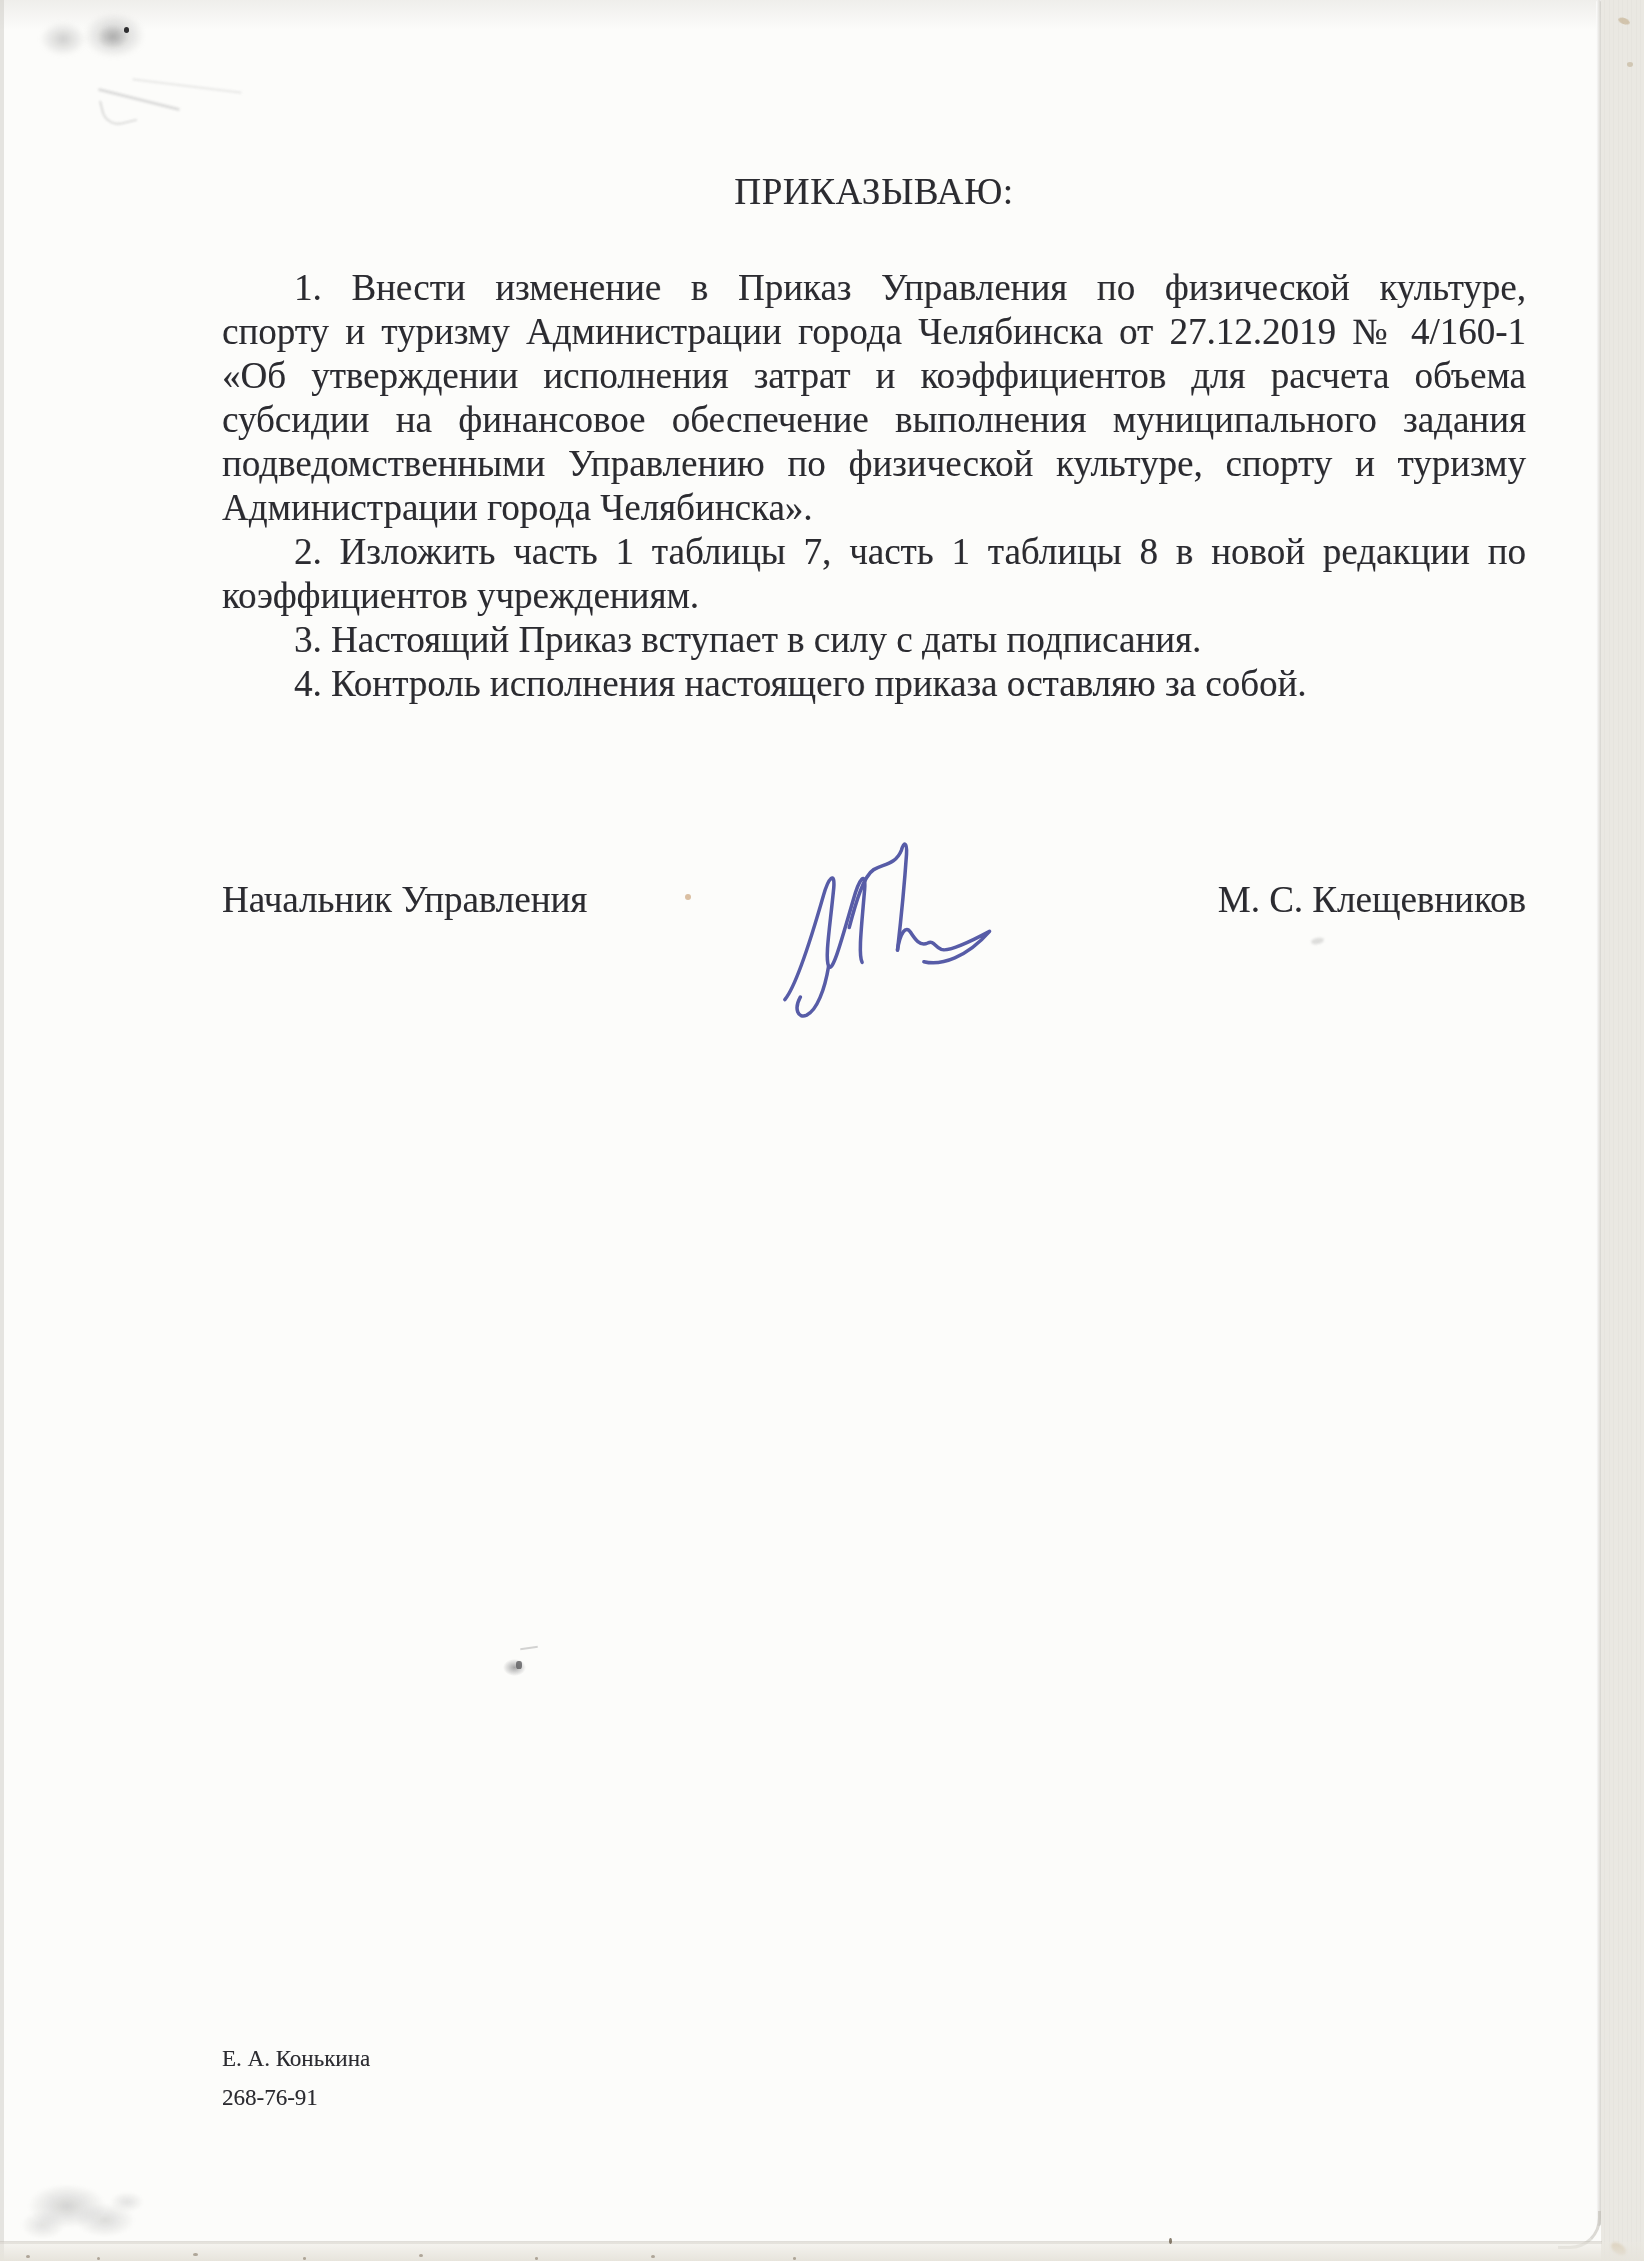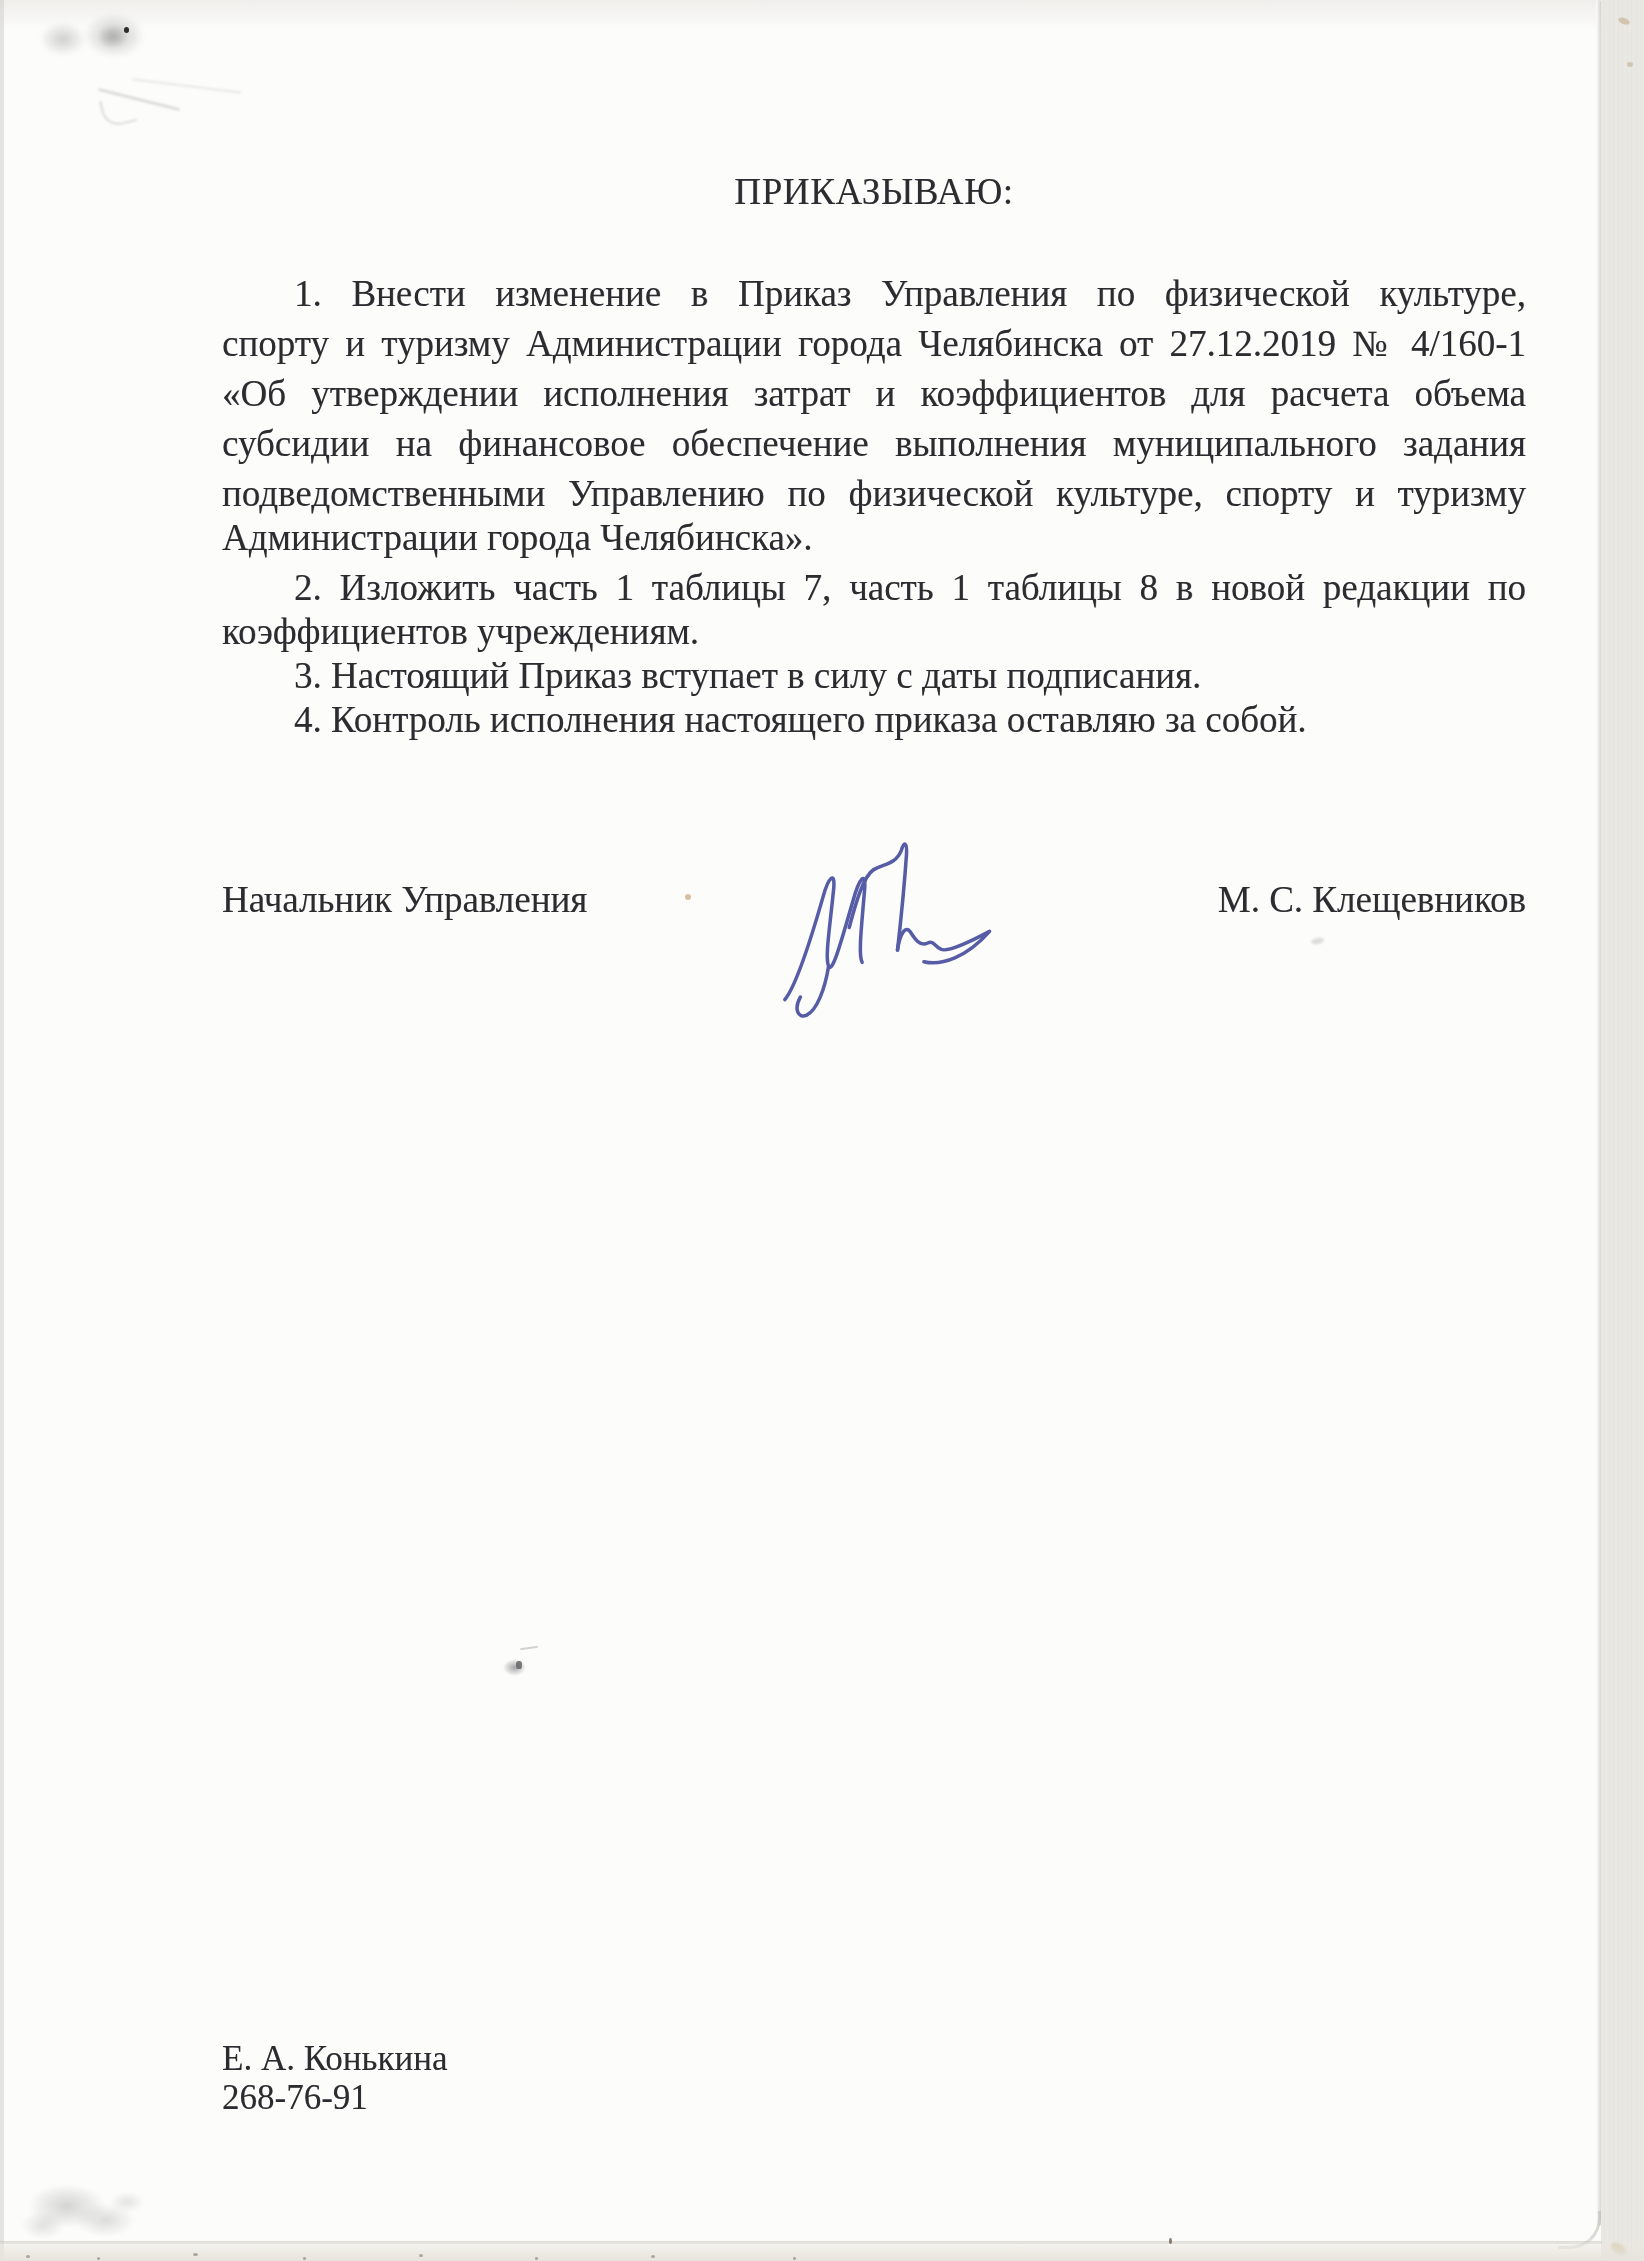--- a/index.html
+++ b/index.html
@@ -16,32 +16,32 @@
     font-size:37px; line-height:46px; text-align:center;
     letter-spacing:0.6px;
     text-shadow:0.4px 0.4px 0.6px rgba(55,55,62,.35);
   }
   .body {
     position:absolute; left:222px; top:266px; width:1304px;
     font-size:37px; line-height:44px;
     text-shadow:0.4px 0.4px 0.6px rgba(55,55,62,.35);
   }
   .line { width:100%; }
-  .just { text-align:justify; text-align-last:justify;margin-top:6px; }
+  .just { text-align:justify; text-align-last:justify; }
   .left { text-align:left; text-align-last:left; }
   .ind  { text-indent:72px; }
   .sig-row {
     position:absolute; left:222px; top:878px; width:1304px;
     font-size:37px; line-height:44px;
     display:flex; justify-content:space-between;
     text-shadow:0.4px 0.4px 0.6px rgba(55,55,62,.35);
   }
   .footer {
     position:absolute; left:222px; top:2039px;
-    font-size:35px; line-height:39px;
+    font-size:23px; line-height:39px;
     text-shadow:0.3px 0.3px 0.5px rgba(55,55,62,.35);
   }
   
   .sig-svg { position:absolute; left:777px; top:831px; }
   
   .art { position:absolute; pointer-events:none; }
   .top-haze { left:0; top:0; width:1645px; height:30px;
     background:linear-gradient(rgba(205,202,196,.28), rgba(205,202,196,0)); }
   .blob1 { left:40px; top:22px; width:46px; height:34px; border-radius:50%;
     background:radial-gradient(closest-side, rgba(170,170,170,.55), rgba(170,170,170,0)); filter:blur(1.9px); }

